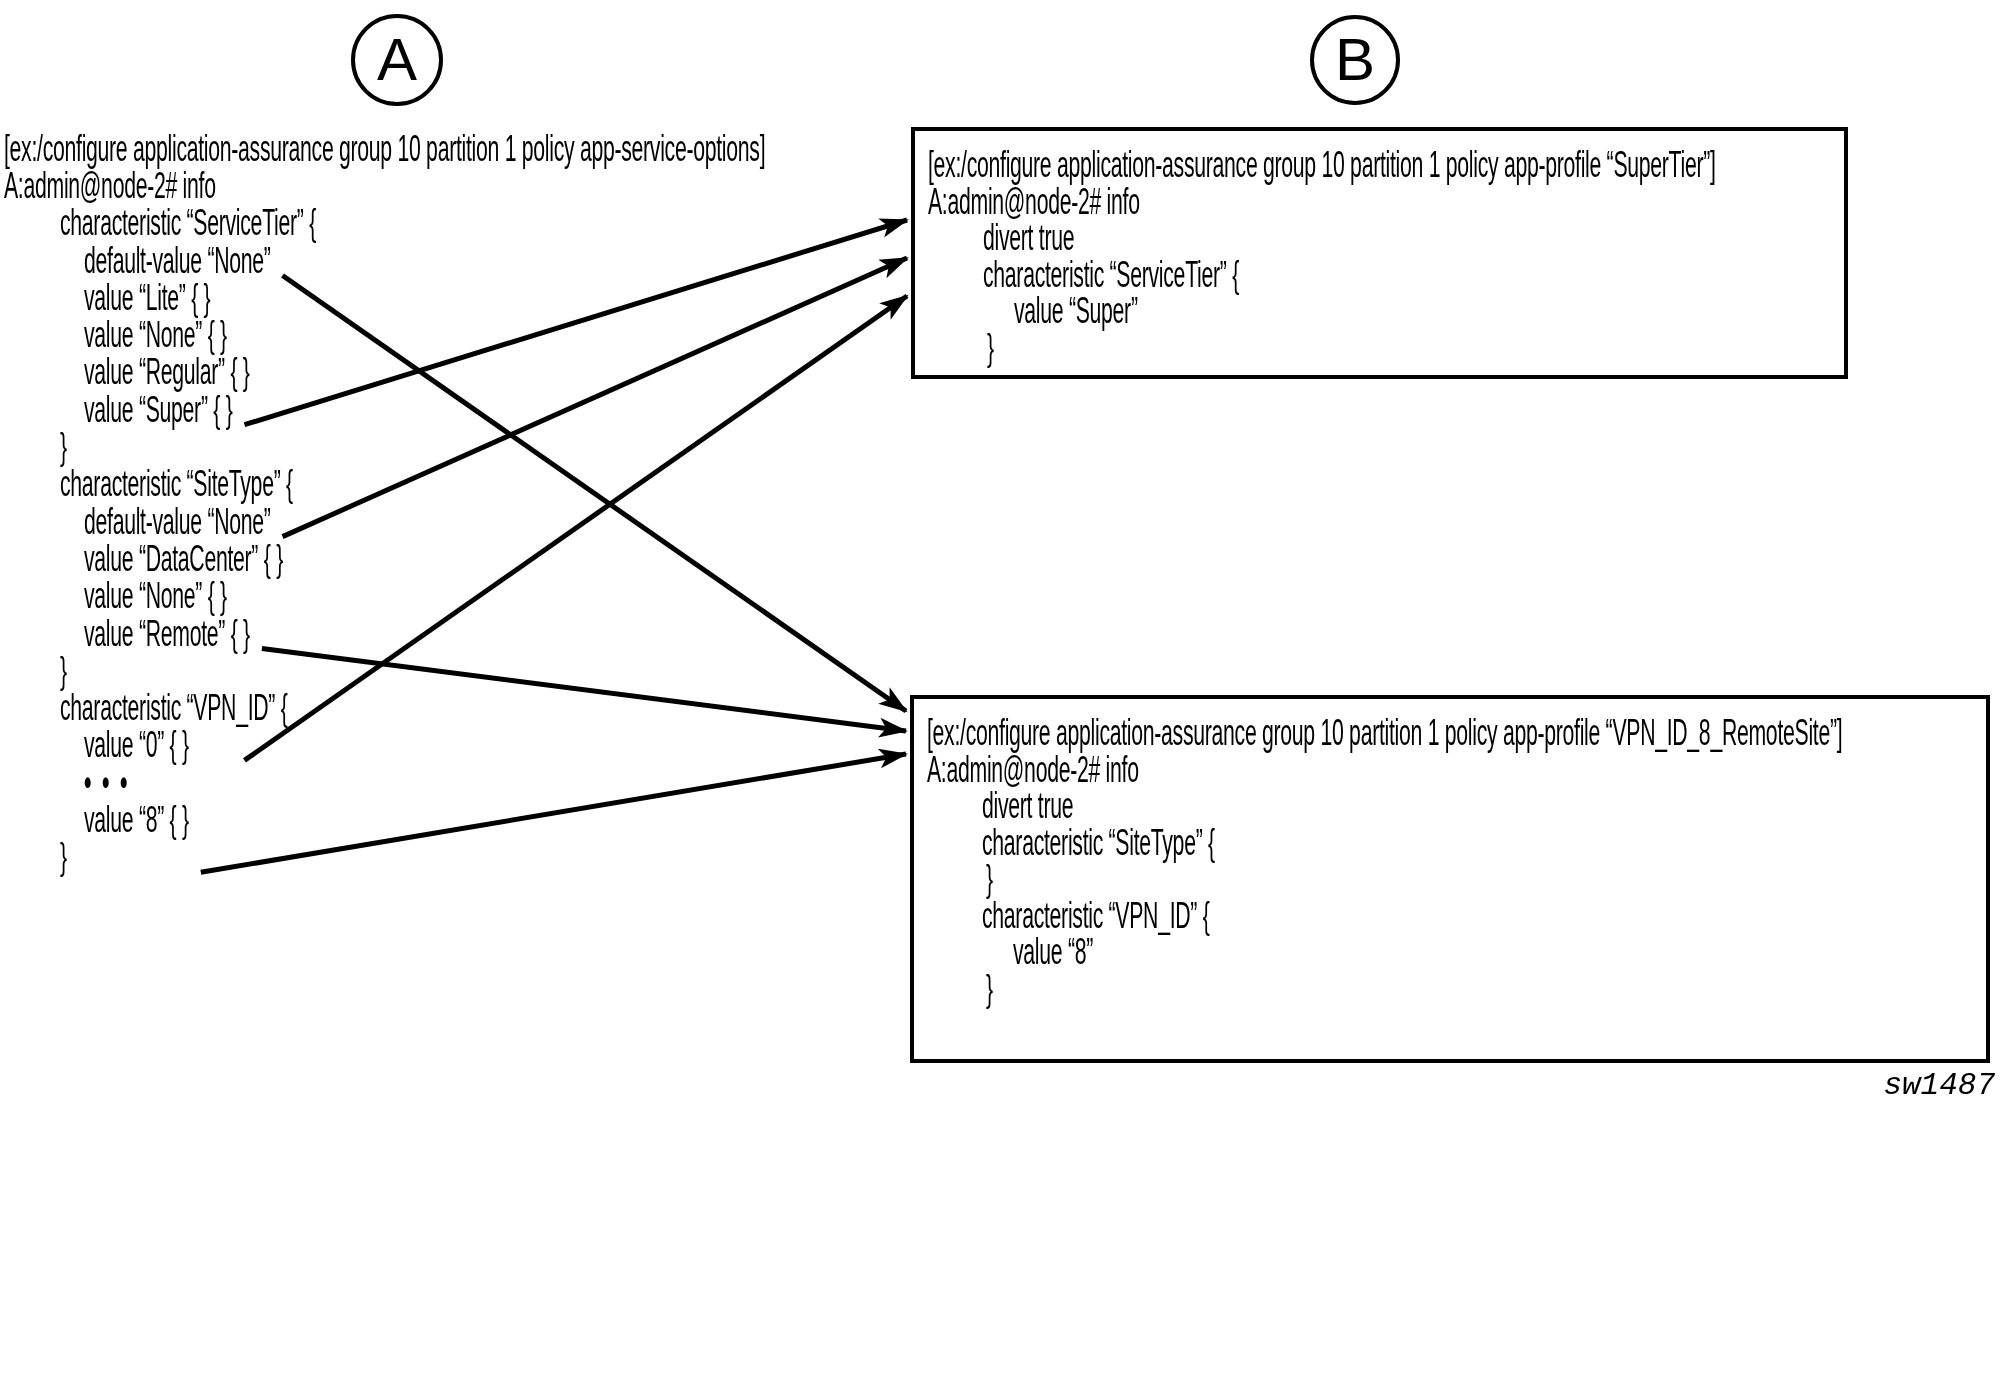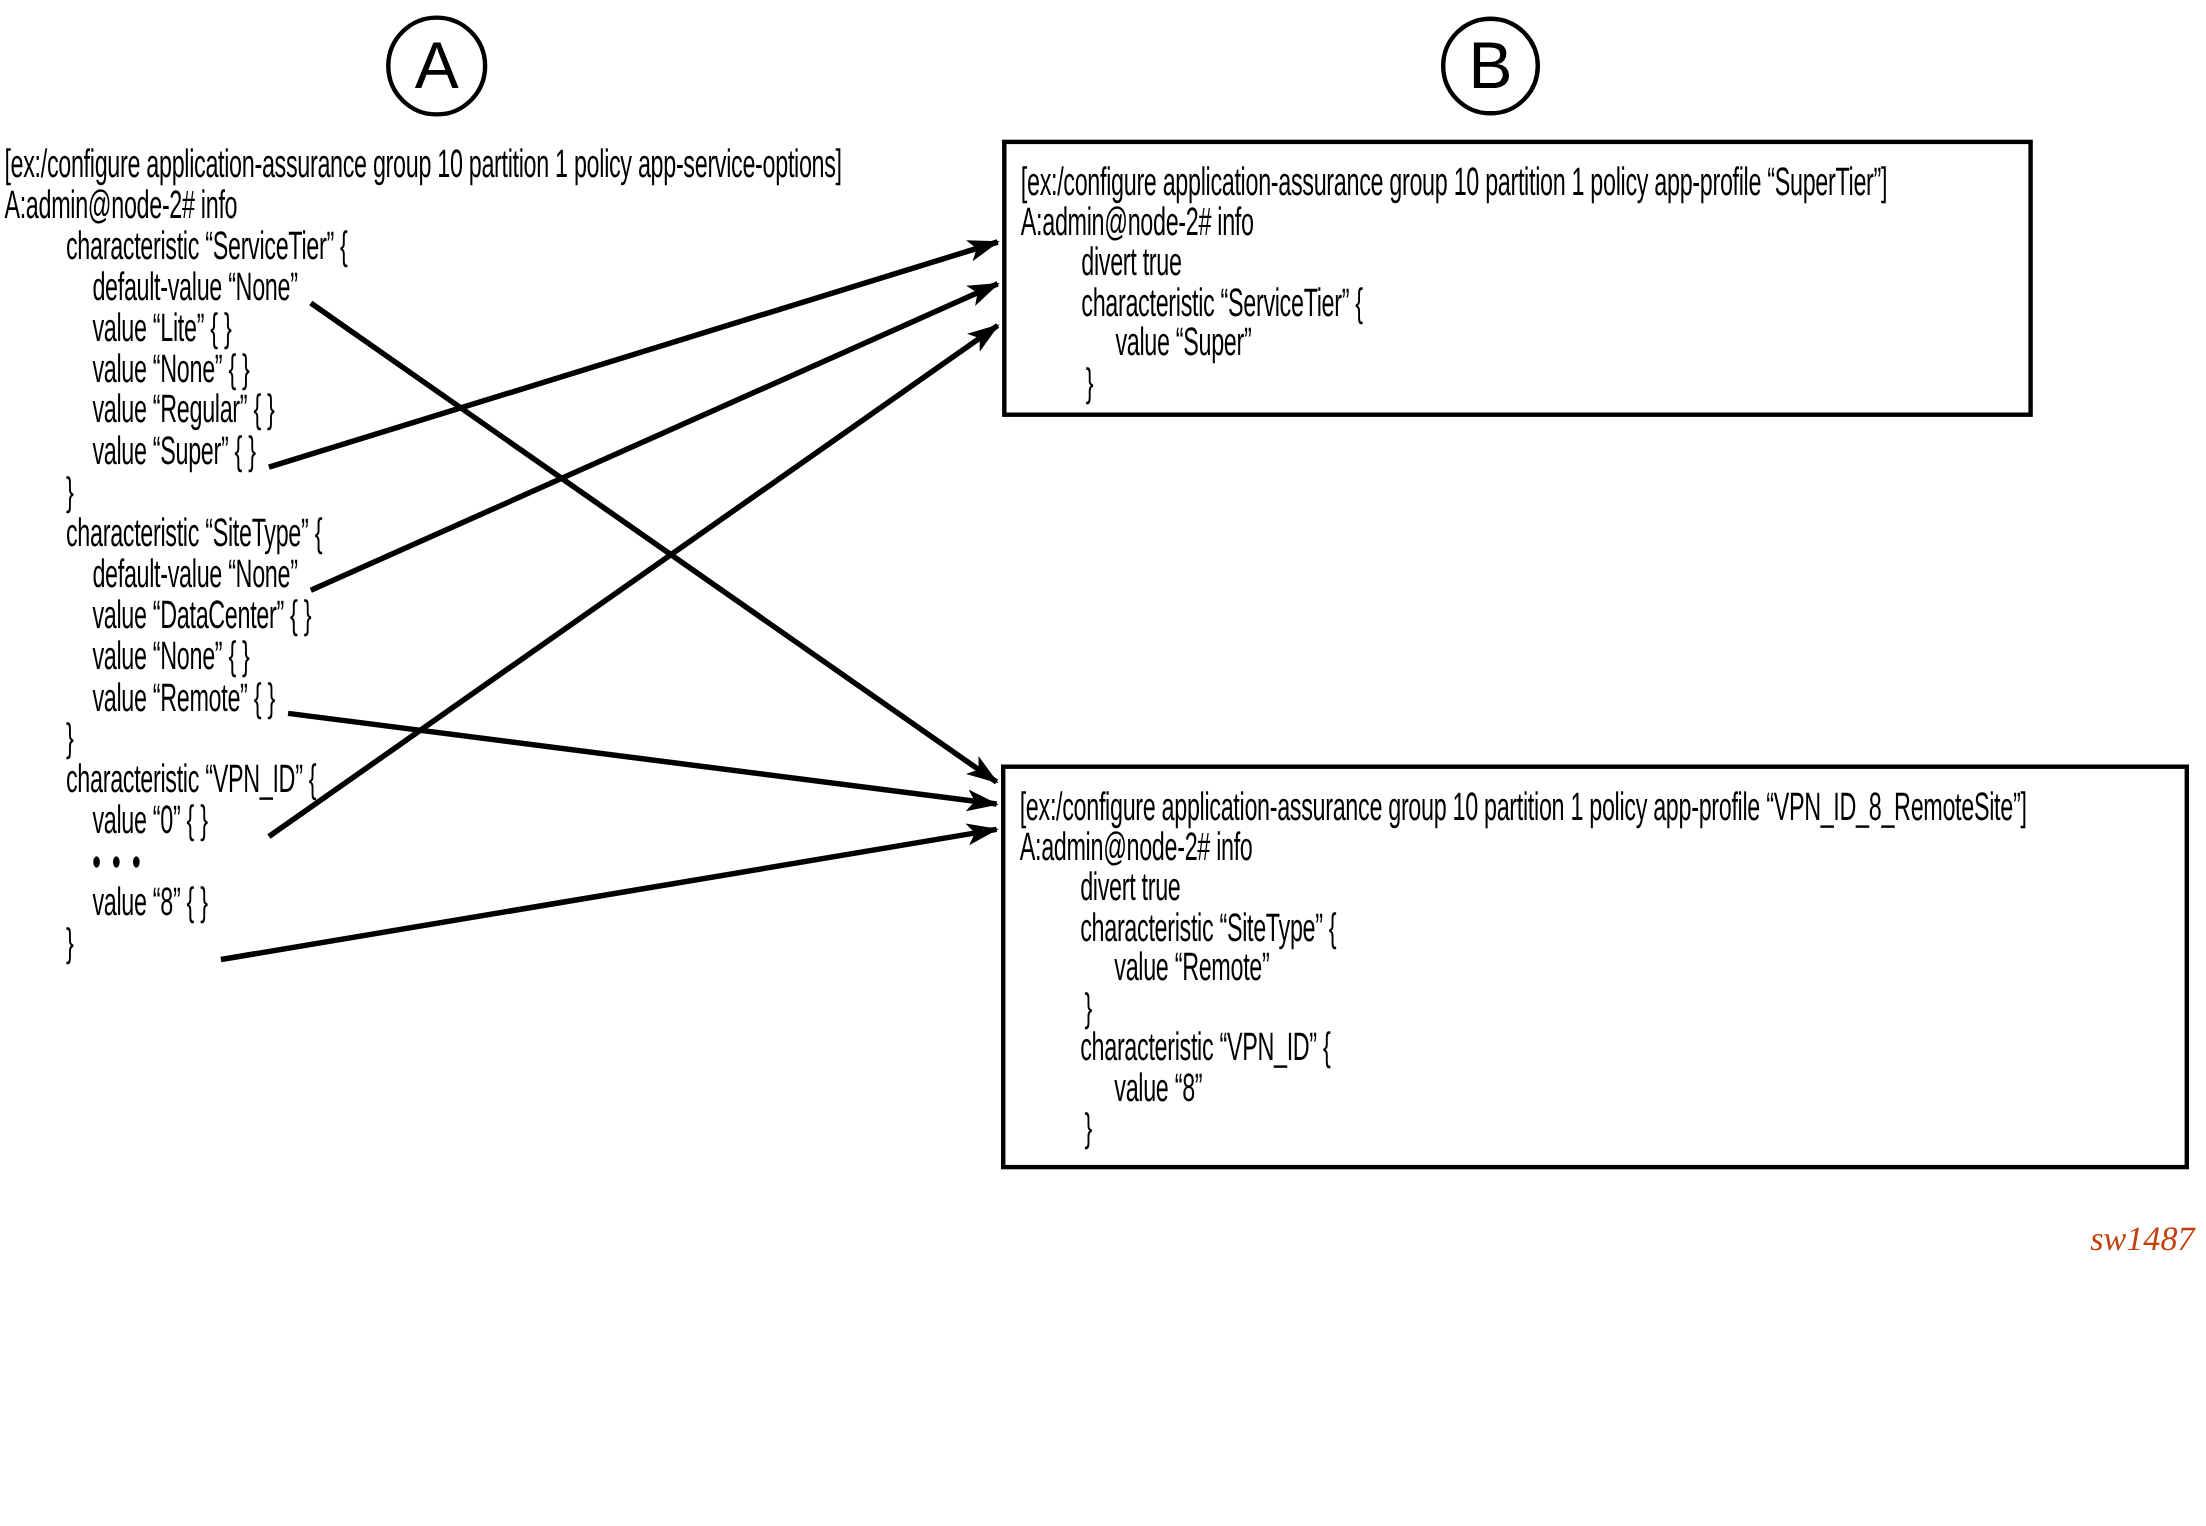--- a/index.html
+++ b/index.html
@@ -90,27 +90,27 @@
     top: 0;
     width: 2005px;
     height: 1387px;
     pointer-events: none;
   }
 
   
   #watermark {
     position: absolute;
     left: 1790px;
-    top: 1108px;
+    top: 1068px;
     width: 205px;
     text-align: right;
-    font-family: Liberation Serif, serif;
+    font-family: Liberation Mono, monospace;
     font-style: italic;
     font-size: 31px;
-    color: #c2410c;
+    color: #000000;
   }
 </style>
 </head>
 <body>
 
 <div id="canvas">
 
   <div class="badge" id="badge-a">
     <span>A</span>
   </div>
@@ -149,21 +149,20 @@
       <div class="ln ind-1"><span class="txt">characteristic “ServiceTier” {</span></div>
       <div class="ln ind-2"><span class="txt">value “Super”</span></div>
       <div class="ln ind-b"><span class="txt">}</span></div>
     </div>
 
   <div class="code box" id="box-vpn">
       <div class="ln ind-0"><span class="txt">[ex:/configure application-assurance group 10 partition 1 policy app-profile “VPN_ID_8_RemoteSite”]</span></div>
       <div class="ln ind-0"><span class="txt">A:admin@node-2# info</span></div>
       <div class="ln ind-1"><span class="txt">divert true</span></div>
       <div class="ln ind-1"><span class="txt">characteristic “SiteType” {</span></div>
-      <div class="ln ind-2"><span class="txt">value “Remote”</span></div>
       <div class="ln ind-b"><span class="txt">}</span></div>
       <div class="ln ind-1"><span class="txt">characteristic “VPN_ID” {</span></div>
       <div class="ln ind-2"><span class="txt">value “8”</span></div>
       <div class="ln ind-b"><span class="txt">}</span></div>
     </div>
 
   <svg id="arrow-layer" viewBox="0 0 2005 1387" xmlns="http://www.w3.org/2000/svg">
     <defs>
       <marker id="ah" markerUnits="userSpaceOnUse" markerWidth="32" markerHeight="24" refX="27" refY="11" orient="auto">
         <path d="M0,1 L29,11 L0,21 L7,11 Z" fill="#000"></path>

